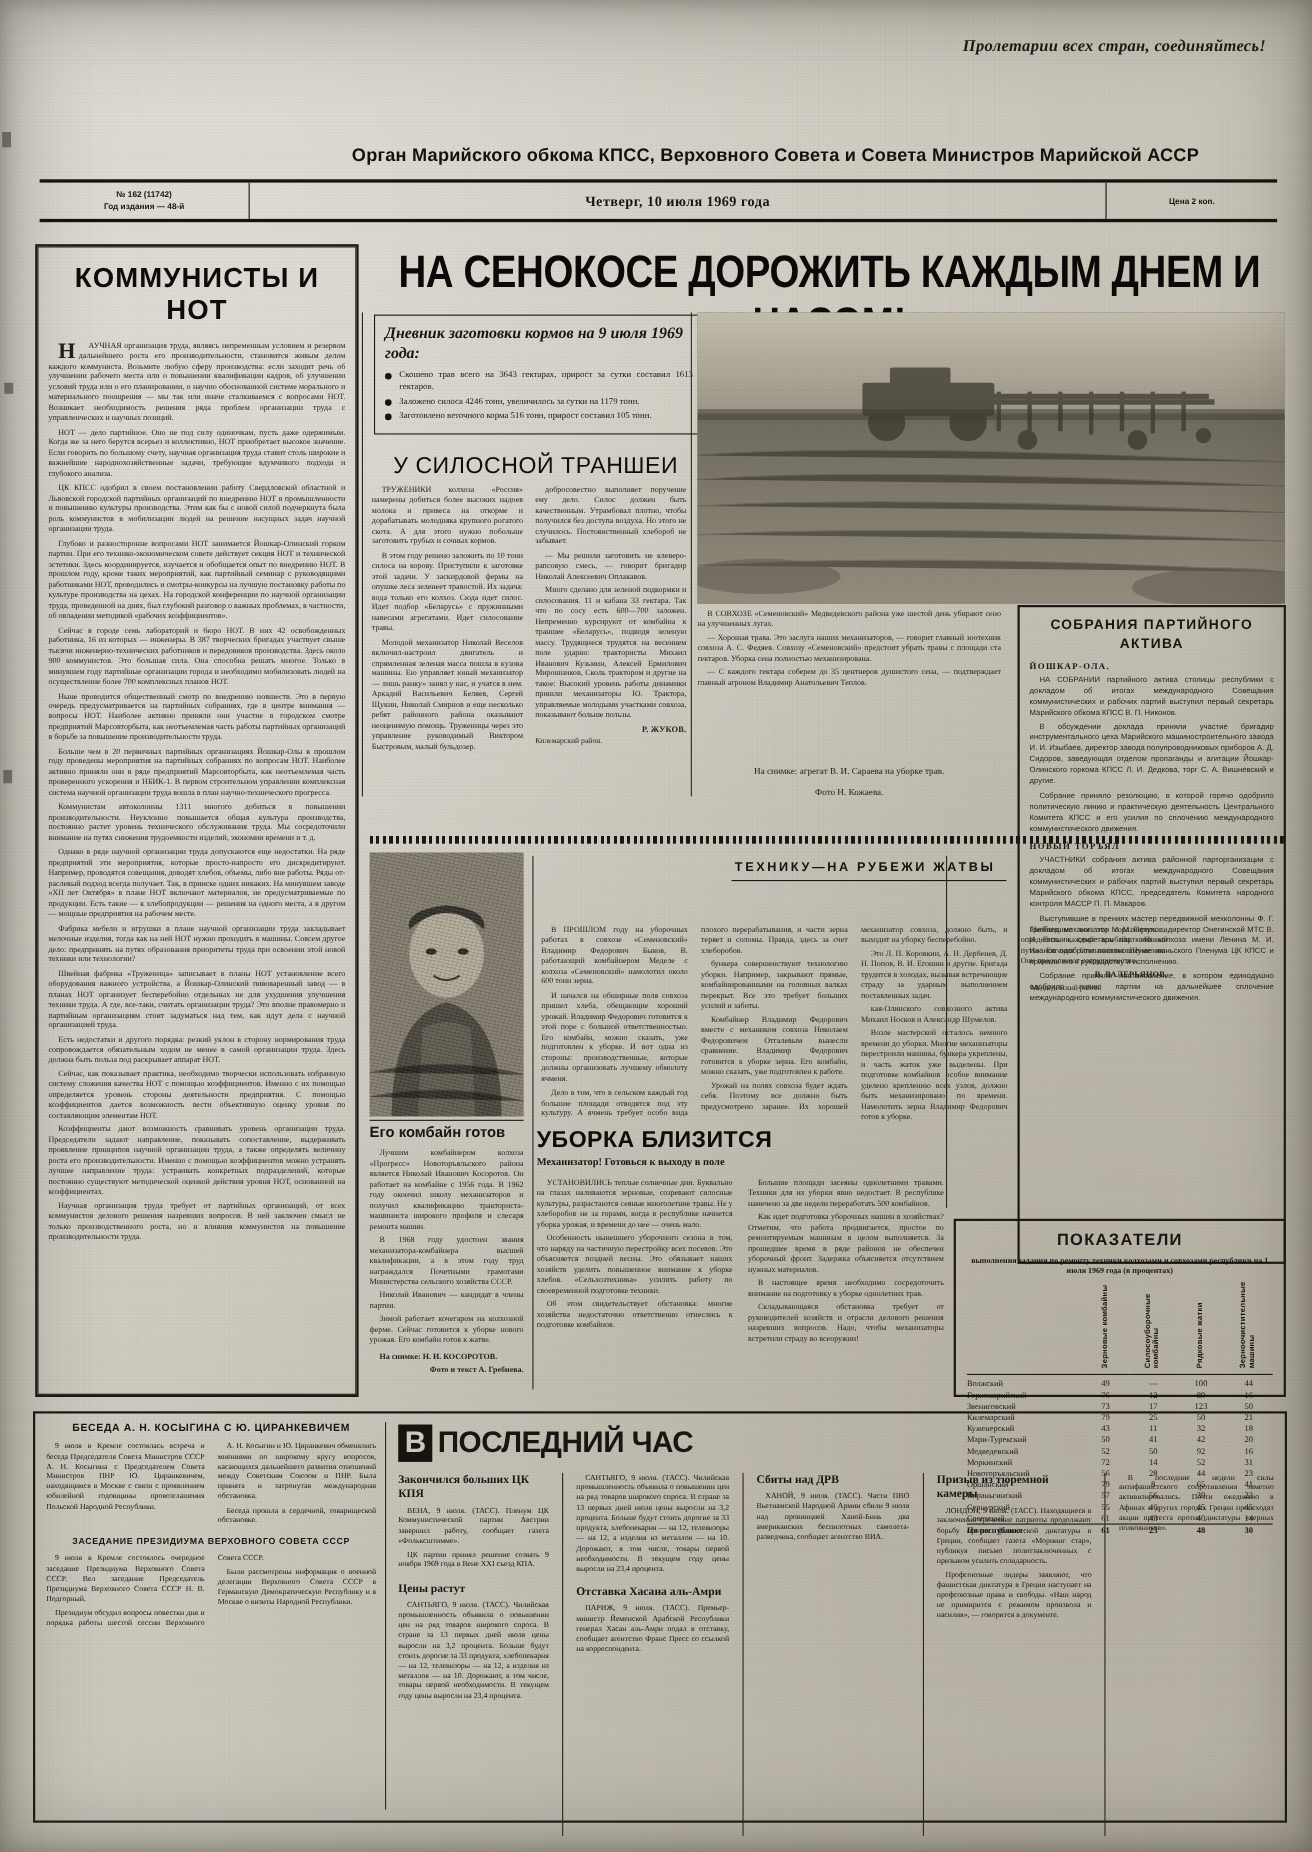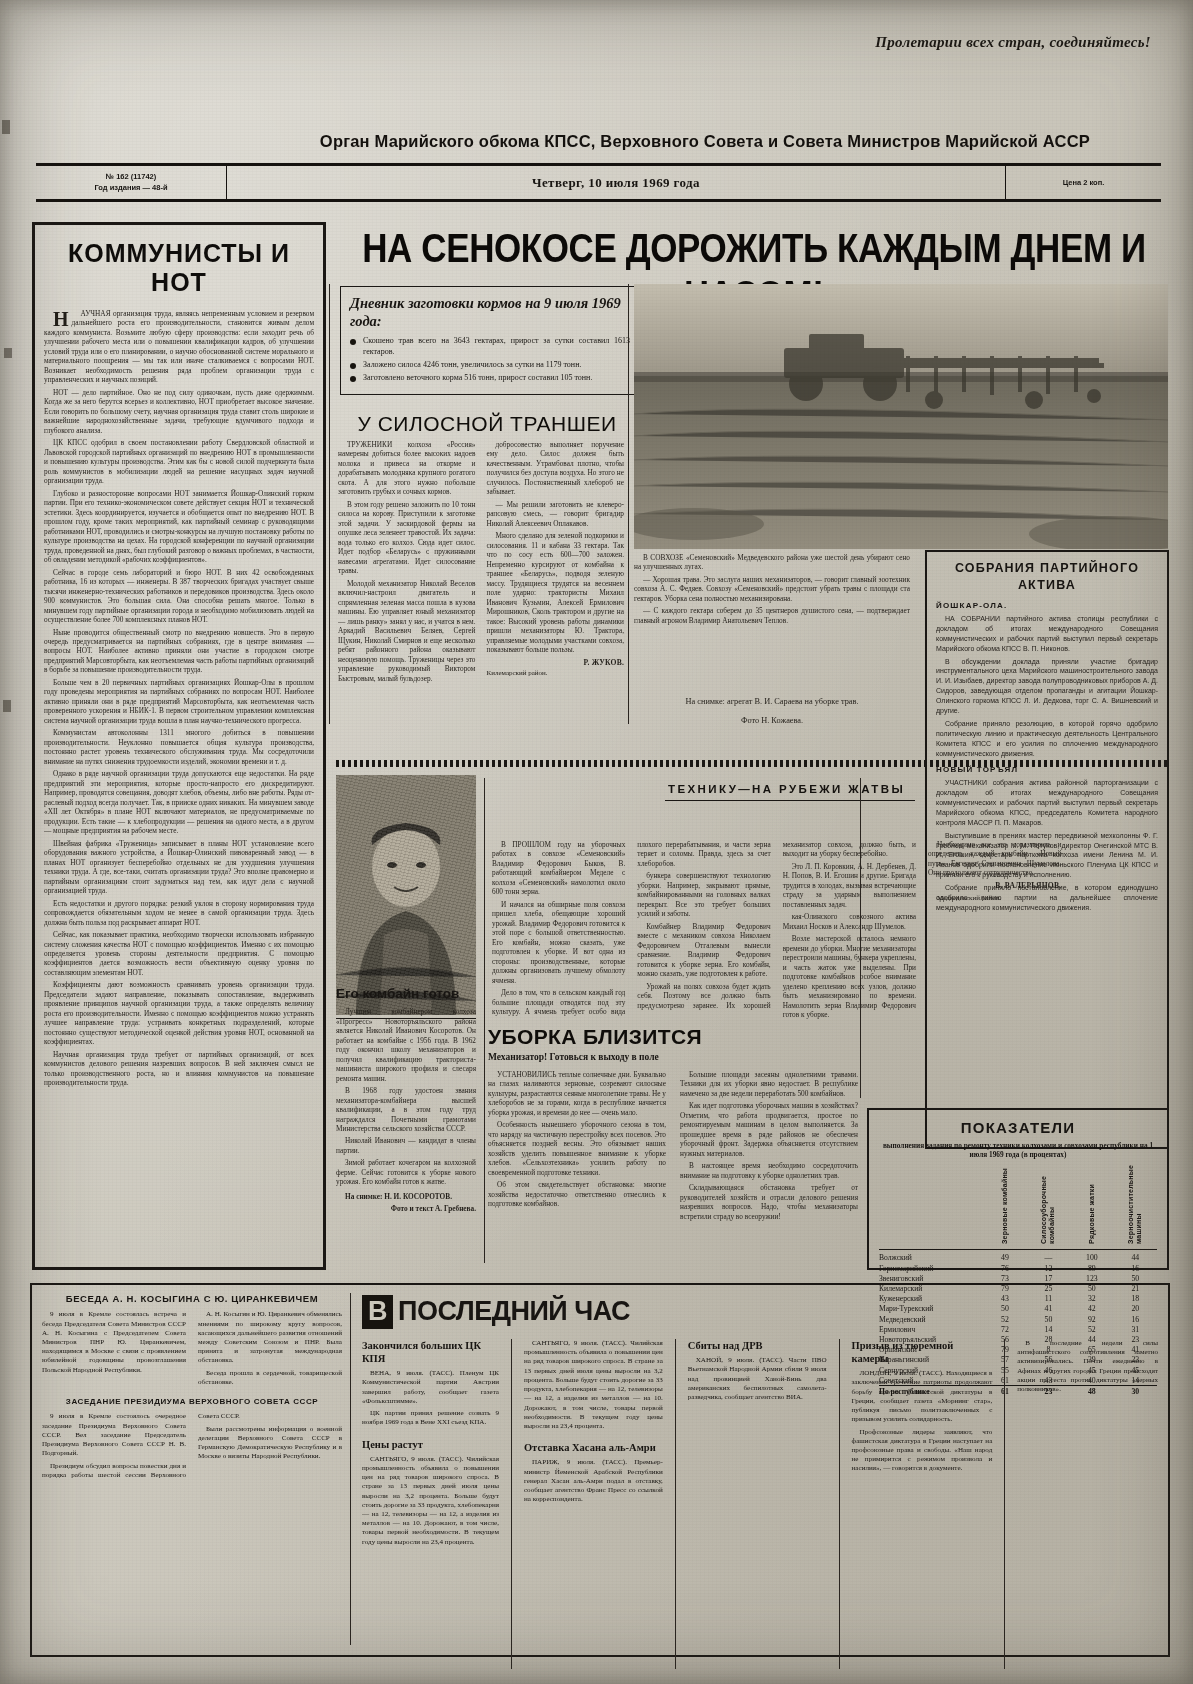--- a/index.html
+++ b/index.html
@@ -94,21 +94,21 @@
     background-image:repeating-linear-gradient(90deg,#1a1714 0 3px, rgba(0,0,0,0) 3px 6px);}
   .kicker{position:absolute;font-family:"Liberation Sans",sans-serif;font-weight:bold;
     font-size:11.5px;letter-spacing:2.4px;color:#15120f;}
   .kicker-underline{position:absolute;height:1px;background:#1a1714;}
 
   
   .boxframe{position:absolute;border:2px solid #1a1714;}
   .boxframe .bin{border:0;height:100%;box-sizing:border-box;padding:8px 9px;}
   .box-h{text-align:center;font-family:"Liberation Sans",sans-serif;font-weight:bold;
          font-size:12.5px;letter-spacing:1.2px;line-height:1.35;margin-bottom:7px;}
-  .sub-h{font-family:Liberation Sans, sans-serif;font-weight:bold;font-size:8px;letter-spacing:1.2px;margin:6px 0 4px 0;}
+  .sub-h{font-family:Liberation Serif, serif;font-weight:bold;font-size:8px;letter-spacing:1.2px;margin:6px 0 4px 0;}
 
   
   .tbl{position:absolute;border:2px solid #1a1714;}
   .tbl .tin{padding:7px 10px 8px 10px;}
   .tbl h4{margin:2px 0 5px 0;text-align:center;font-family:"Liberation Sans",sans-serif;
           font-weight:bold;font-size:15px;letter-spacing:1.2px;}
   .tbl .cap{font-size:7.3px;text-align:center;line-height:1.3;margin-bottom:5px;font-weight:bold;}
   table{border-collapse:collapse;width:100%;font-size:7.4px;}
   th.vert{height:74px;vertical-align:bottom;padding:0 0 3px 0;width:40px;}
   th.vert span{display:inline-block;writing-mode:vertical-rl;transform:rotate(180deg);
@@ -157,20 +157,21 @@
       <div class="body-txt">
         <p><span class="lead-cap">Н</span><span>АУЧНАЯ организация труда, являясь непременным условием и резервом дальнейшего роста его производительности, становится живым делом каждого коммуниста. Возьмите любую сферу производства: если заходит речь об улучшении рабочего места или о повышении квалификации кадров, об улучшении условий труда или о его планировании, о научно обоснованной системе морального и материального поощрения — мы так или иначе сталкиваемся с вопросами НОТ. Возникает необходимость решения ряда проблем организации труда с управленческих и научных позиций.</span></p>
         <p>НОТ — дело партийное. Оно не под силу одиночкам, пусть даже одержимым. Когда же за него берутся всерьез и коллективно, НОТ приобретает высокое значение. Если говорить по большому счету, научная организация труда ставит столь широкие и важнейшие народнохозяйственные задачи, требующие вдумчивого подхода и глубокого анализа.</p>
         <p>ЦК КПСС одобрил в своем постановлении работу Свердловской областной и Львовской городской партийных организаций по внедрению НОТ в промышленности и повышению культуры производства. Этим как бы с новой силой подчеркнута была роль коммунистов в мобилизации людей на решение насущных задач научной организации труда.</p>
         <p>Глубоко и разносторонне вопросами НОТ занимается Йошкар-Олинский горком партии. При его технико-экономическом совете действует секция НОТ и технической эстетики. Здесь координируется, изучается и обобщается опыт по внедрению НОТ. В прошлом году, кроме таких мероприятий, как партийный семинар с руководящими работниками НОТ, проводились и смотры-конкурсы на лучшую постановку работы по культуре производства на цехах. На городской конференции по научной организации труда, проведенной на днях, был глубокий разговор о важных проблемах, в частности, об овладении методикой «рабочих коэффициентов».</p>
         <p>Сейчас в городе семь лабораторий и бюро НОТ. В них 42 освобожденных работника, 16 из которых — инженеры. В 387 творческих бригадах участвует свыше тысячи инженерно-технических работников и передовиков производства. Здесь около 900 коммунистов. Это большая сила. Она способна решать многое. Только в минувшем году партийные организации города и необходимо мобилизовать людей на осуществление более 700 комплексных планов НОТ.</p>
         <p>Ныне проводится общественный смотр по внедрению новшеств. Это в первую очередь предусматривается на партийных собраниях, где в центре внимания — вопросы НОТ. Наиболее активно приняли они участие в городском смотре предприятий Марсовторбыта, как неотъемлемая часть работы партийных организаций в борьбе за повышение производительности труда.</p>
         <p>Больше чем в 20 первичных партийных организациях Йошкар-Олы в прошлом году проведены мероприятия на партийных собраниях по вопросам НОТ. Наиболее активно приняли они в ряде предприятий Марсовторбыта, как неотъемлемая часть проверенного ускорения и НБИК-1. В первом строительном управлении комплексная система научной организации труда вошла в план научно-технического прогресса.</p>
         <p>Коммунистам автоколонны 1311 многого добиться в повышении производительности. Неуклонно повышается общая культура производства, постоянно растет уровень технического обслуживания труда. Мы сосредоточили внимание на путях снижения трудоемкости изделий, экономии времени и т. д.</p>
         <p>Однако в ряде научной организации труда допускаются еще недостатки. На ряде предприятий эти мероприятия, которые просто-напросто его дискредитируют. Например, проводятся совещания, доводят хлебов, объемы, либо вне работы. Ряды от-раслевый подход всегда получает. Так, в прииске одних никаких. На минувшем заводе «XII лет Октября» в плане НОТ включают материалов, не предусматриваемые по продукции. Есть такие — к хлебопродукции — решения на одного места, а в другом — мощные предприятия на рабочем месте.</p>
+        <p>Фабрика мебели и игрушки в плане научной организации труда закладывает мелочные изделия, тогда как на ней НОТ нужно проходить в машины. Совсем другое дело: предпринять на путях образования приоритеты труда при освоении этой новой техники или технологии?</p>
         <p>Швейная фабрика «Труженица» записывает в планы НОТ установление всего оборудования важного устройства, а Йошкар-Олинский пивоваренный завод — в планах НОТ организует бесперебойно отдельных не для ухудшения улучшения техники труда. А где, все-таки, считать организации труда? Это вполне правомерно и партийным организациям стоит задуматься над тем, как идут дела с научной организацией труда.</p>
         <p>Есть недостатки и другого порядка: резкий уклон в сторону нормирования труда сопровождается обязательным ходом не менее в самой организации труда. Здесь должна быть польза под раскрывает аппарат НОТ.</p>
         <p>Сейчас, как показывает практика, необходимо творчески использовать избранную систему сложения качества НОТ с помощью коэффициентов. Именно с их помощью определяется уровень стороны деятельности предприятия. С помощью коэффициентов дается возможность вести объективную оценку уровня по составляющим элементам НОТ.</p>
         <p>Коэффициенты дают возможность сравнивать уровень организации труда. Председатели задают направление, показывать сопоставление, выдерживать проявление принципов научной организации труда, а также определять величину роста его производительности. Именно с помощью коэффициентов можно устранять лучшее направление труда: устраивать конкретных подразделений, которые постоянно существуют методической оценкой действия уровня НОТ, основанной на коэффициентах.</p>
         <p>Научная организация труда требует от партийных организаций, от всех коммунистов делового решения назревших вопросов. В ней заключен смысл не только производственного роста, но и влияния коммунистов на повышение производительности труда.</p>
       </div>
     </div>
   </div>
 
   <div class="bighead">НА СЕНОКОСЕ ДОРОЖИТЬ КАЖДЫМ ДНЕМ И ЧАСОМ!</div>
@@ -289,21 +290,21 @@
       <path d="M20 240 q0 -90 50 -104 q50 14 50 104z" fill="#4a463c"></path>
       <path d="M48 160 q22 -12 44 0 l4 80 h-52z" fill="#6a6457" opacity=".7"></path>
       <g opacity=".5" stroke="#2e2b25" stroke-width="1">
         <path d="M0 200 q70 -16 140 2"></path>
           <path d="M0 222 q70 -14 140 4"></path>
       </g>
     </svg>
     <div class="ph-grain" style="opacity:.45"></div>
   </div>
 
-  <div style="position:absolute;left:336px;top:986px;width:140px;">
+  <div style="position:absolute;left:336px;top:1022px;width:140px;">
     <div style="font-family:'Liberation Sans',sans-serif;font-weight:bold;font-size:13.5px;line-height:1.2;margin-bottom:5px;">Его комбайн готов</div>
     <div class="body-txt">
       <p>Лучшим комбайнером колхоза «Прогресс» Новоторъяльского района является Николай Иванович Косоротов. Он работает на комбайне с 1956 года. В 1962 году окончил школу механизаторов и получил квалификацию тракториста-машиниста широкого профиля и слесаря ремонта машин.</p>
       <p>В 1968 году удостоен звания механизатора-комбайнера высшей квалификации, а в этом году труд награждался Почетными грамотами Министерства сельского хозяйства СССР.</p>
       <p>Николай Иванович — кандидат в члены партии.</p>
       <p>Зимой работает кочегаром на колхозной ферме. Сейчас готовится к уборке нового урожая. Его комбайн готов к жатве.</p>
       <p style="font-weight:bold;margin-top:5px;">На снимке: Н. И. КОСОРОТОВ.</p>
       <p style="font-weight:bold;text-align:right;">Фото и текст А. Гребнева.</p>
     </div>
   </div>
@@ -401,21 +402,21 @@
               <td class="num">20</td>
             </tr>
           <tr>
               <td class="nm">Медведевский</td>
               <td class="num">52</td>
               <td class="num">50</td>
               <td class="num">92</td>
               <td class="num">16</td>
             </tr>
           <tr>
-              <td class="nm">Ермилович</td>
+              <td class="nm">Моркинский</td>
               <td class="num">72</td>
               <td class="num">14</td>
               <td class="num">52</td>
               <td class="num">31</td>
             </tr>
           <tr>
               <td class="nm">Новоторъяльский</td>
               <td class="num">56</td>
               <td class="num">28</td>
               <td class="num">44</td>

